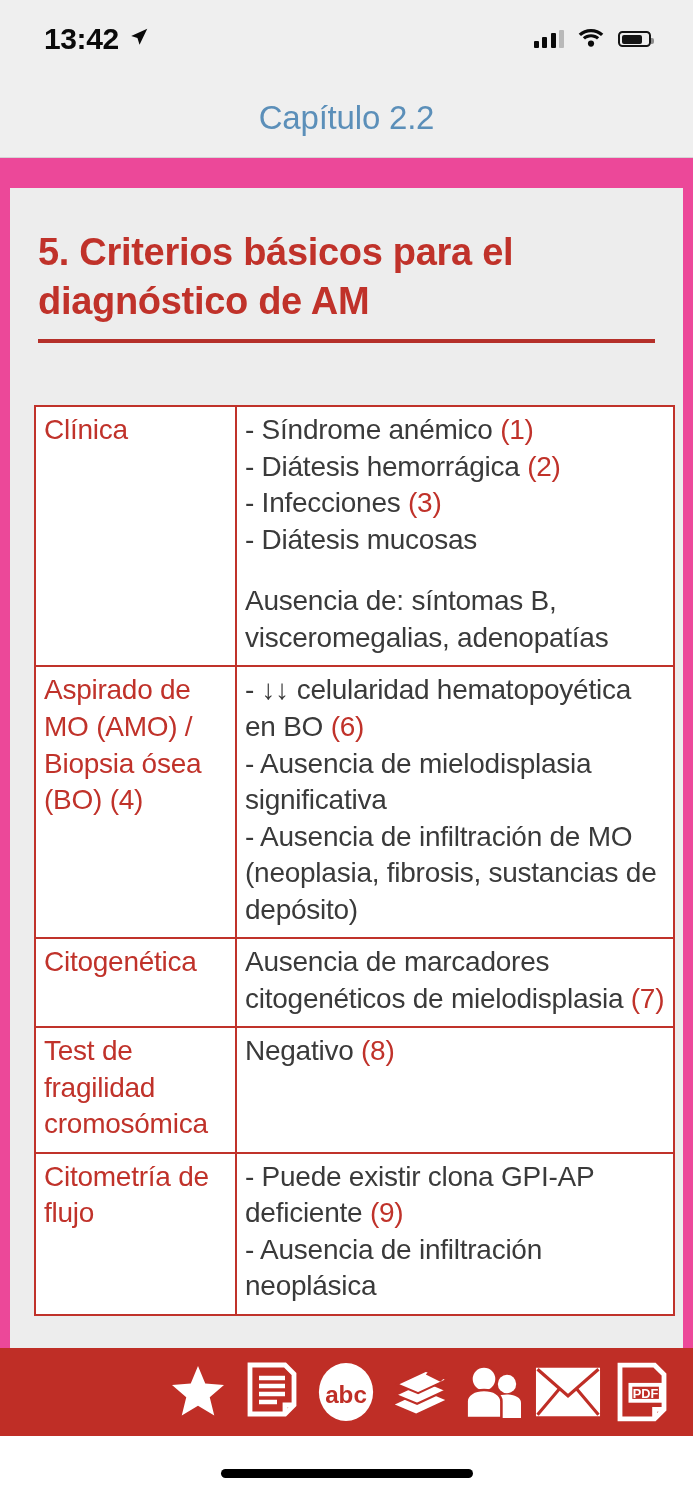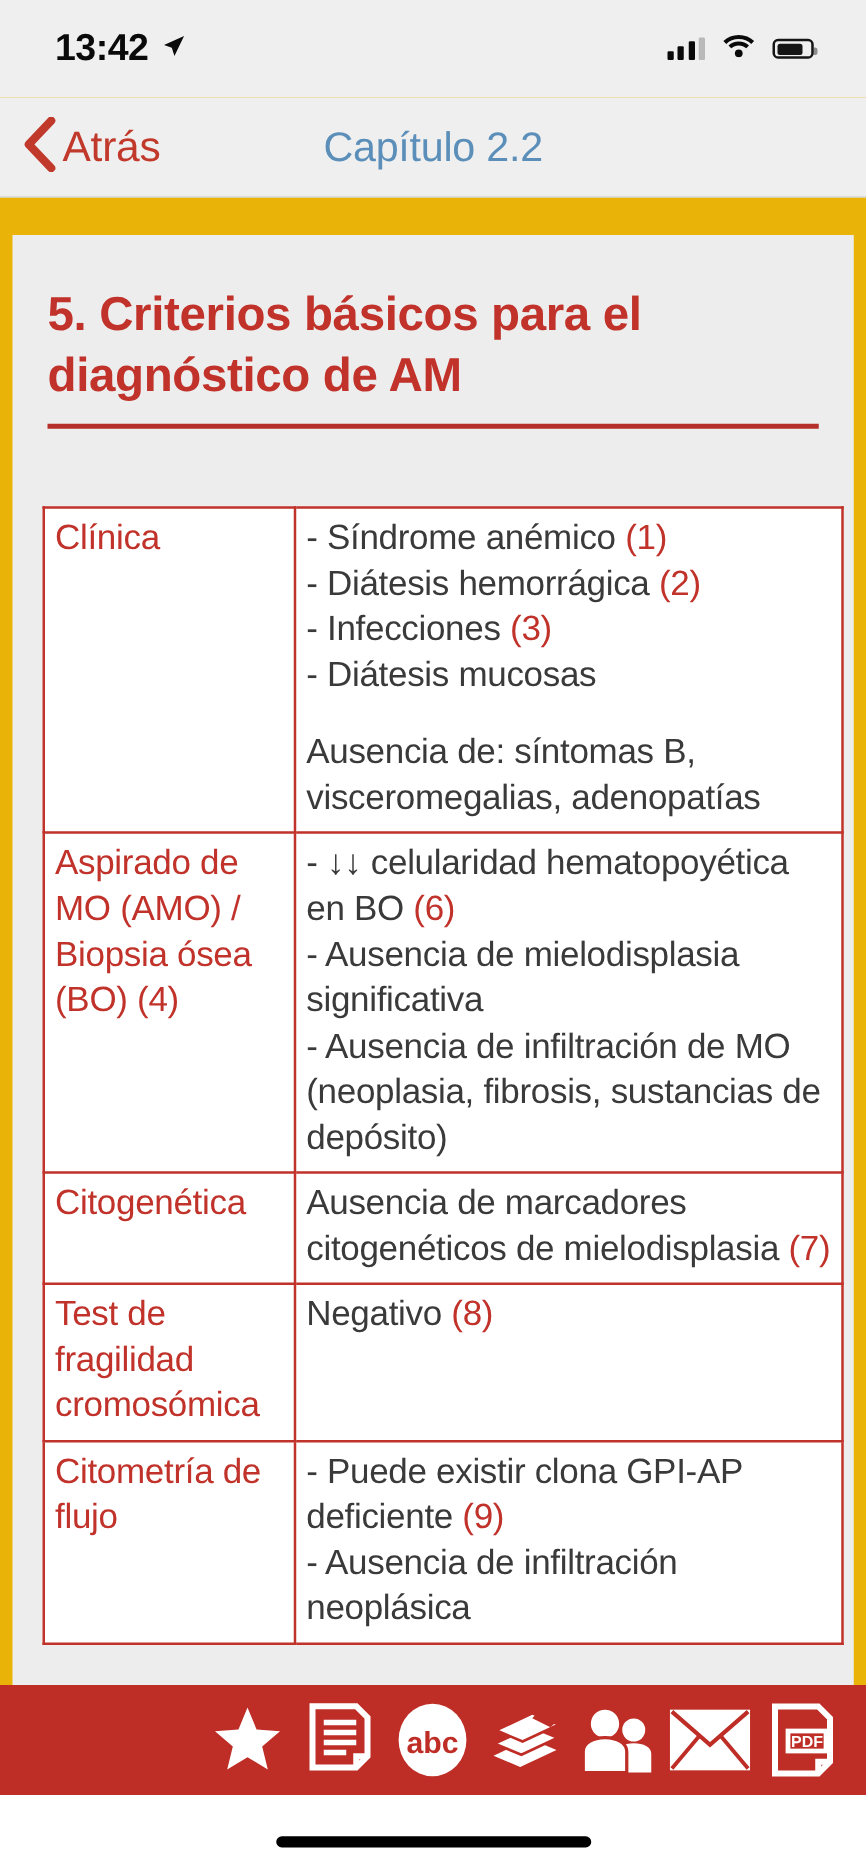--- a/index.html
+++ b/index.html
@@ -5,21 +5,21 @@
   * { margin:0; padding:0; box-sizing:border-box; }
   html, body {
     width:693px; height:1500px;
     font-family:"Liberation Sans", sans-serif;
     background:#ffffff;
     overflow:hidden;
   }
   #phone {
     position:relative;
     width:693px; height:1500px;
-    background:#eab308;
+    background:#ec4899;
   }
 
   
   .statusbar {
     position:absolute; top:0; left:0;
     width:693px; height:78px;
     background:#efefef;
     display:flex; align-items:center;
     justify-content:space-between;
     padding:0 42px 0 44px;
@@ -171,28 +171,20 @@
           <circle cx="13" cy="15.6" r="3.1" fill="#0a0a0a"></circle>
         </svg>
       </span>
       <span class="batt">
           <span></span>
         </span>
     </div>
   </div>
 
   <div class="navbar">
-    <div class="back-btn">
-      <span>
-        <svg width="30" height="44" viewBox="0 0 30 44">
-          <path d="M25 3 L7 22 L25 41" stroke="#c0392b" stroke-width="6.5" fill="none" stroke-linecap="round" stroke-linejoin="round"></path>
-        </svg>
-      </span>
-      <span class="back-label">Atrás</span>
-    </div>
     <div class="nav-title">Capítulo 2.2</div>
   </div>
 
   <div class="content">
 
     <h1 class="doc-title">5. Criterios básicos para el diagnóstico de AM</h1>
     <div class="title-rule"></div>
 
     <div class="tbl-wrap">
       <table class="crit">

